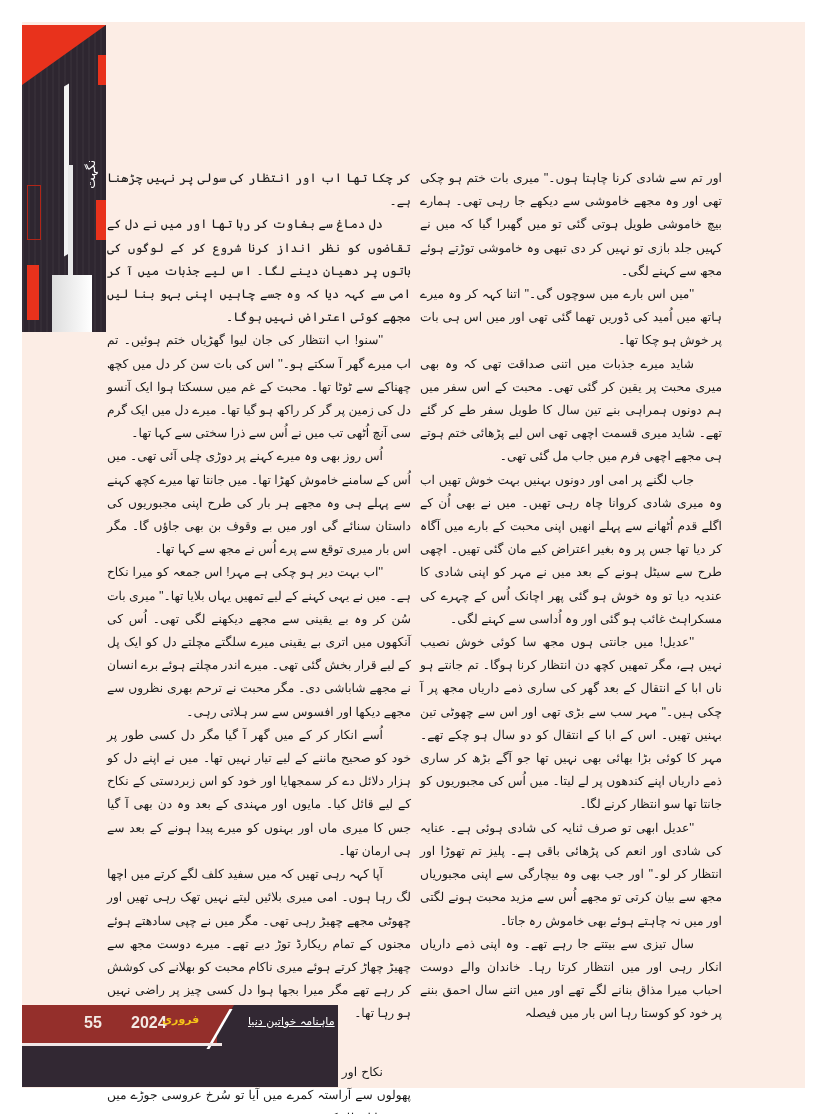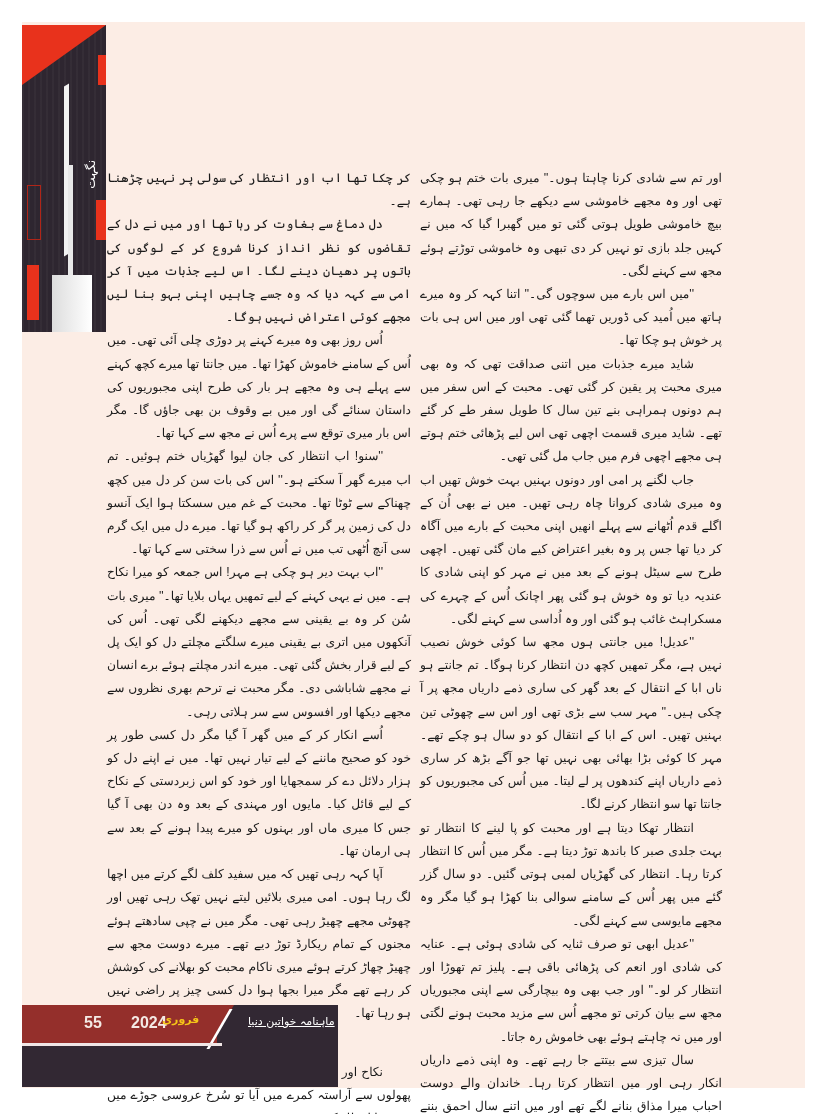--- a/index.html
+++ b/index.html
@@ -127,30 +127,29 @@
   <div class="white-bottom"></div>
   <div class="author-name">نگہت</div>
 </div>
 
 <div class="col col-right">
   <p>اور تم سے شادی کرنا چاہتا ہوں۔'' میری بات ختم ہو چکی تھی اور وہ مجھے خاموشی سے دیکھے جا رہی تھی۔ ہمارے بیچ خاموشی طویل ہوتی گئی تو میں گھبرا گیا کہ میں نے کہیں جلد بازی تو نہیں کر دی تبھی وہ خاموشی توڑتے ہوئے مجھ سے کہنے لگی۔</p>
   <p class="indent">''میں اس بارے میں سوچوں گی۔'' اتنا کہہ کر وہ میرے ہاتھ میں اُمید کی ڈوریں تھما گئی تھی اور میں اس ہی بات پر خوش ہو چکا تھا۔</p>
   <p class="indent">شاید میرے جذبات میں اتنی صداقت تھی کہ وہ بھی میری محبت پر یقین کر گئی تھی۔ محبت کے اس سفر میں ہم دونوں ہمراہی بنے تین سال کا طویل سفر طے کر گئے تھے۔ شاید میری قسمت اچھی تھی اس لیے پڑھائی ختم ہوتے ہی مجھے اچھی فرم میں جاب مل گئی تھی۔</p>
   <p class="indent">جاب لگنے پر امی اور دونوں بہنیں بہت خوش تھیں اب وہ میری شادی کروانا چاہ رہی تھیں۔ میں نے بھی اُن کے اگلے قدم اُٹھانے سے پہلے انھیں اپنی محبت کے بارے میں آگاہ کر دیا تھا جس پر وہ بغیر اعتراض کیے مان گئی تھیں۔ اچھی طرح سے سیٹل ہونے کے بعد میں نے مہر کو اپنی شادی کا عندیہ دیا تو وہ خوش ہو گئی پھر اچانک اُس کے چہرے کی مسکراہٹ غائب ہو گئی اور وہ اُداسی سے کہنے لگی۔</p>
   <p class="indent">''عدیل! میں جانتی ہوں مجھ سا کوئی خوش نصیب نہیں ہے، مگر تمھیں کچھ دن انتظار کرنا ہوگا۔ تم جانتے ہو ناں ابا کے انتقال کے بعد گھر کی ساری ذمے داریاں مجھ پر آ چکی ہیں۔'' مہر سب سے بڑی تھی اور اس سے چھوٹی تین بہنیں تھیں۔ اس کے ابا کے انتقال کو دو سال ہو چکے تھے۔ مہر کا کوئی بڑا بھائی بھی نہیں تھا جو آگے بڑھ کر ساری ذمے داریاں اپنے کندھوں پر لے لیتا۔ میں اُس کی مجبوریوں کو جانتا تھا سو انتظار کرنے لگا۔</p>
-  <p class="indent">انتظار تھکا دیتا ہے اور محبت کو پا لینے کا انتظار تو بہت جلدی صبر کا باندھ توڑ دیتا ہے۔ مگر میں اُس کا انتظار کرتا رہا۔ انتظار کی گھڑیاں لمبی ہوتی گئیں۔ دو سال گزر گئے میں پھر اُس کے سامنے سوالی بنا کھڑا ہو گیا مگر وہ مجھے مایوسی سے کہنے لگی۔</p>
   <p class="indent">''عدیل ابھی تو صرف ثنایہ کی شادی ہوئی ہے۔ عنایہ کی شادی اور انعم کی پڑھائی باقی ہے۔ پلیز تم تھوڑا اور انتظار کر لو۔'' اور جب بھی وہ بیچارگی سے اپنی مجبوریاں مجھ سے بیان کرتی تو مجھے اُس سے مزید محبت ہونے لگتی اور میں نہ چاہتے ہوئے بھی خاموش رہ جاتا۔</p>
   <p class="indent">سال تیزی سے بیتتے جا رہے تھے۔ وہ اپنی ذمے داریاں انکار رہی اور میں انتظار کرتا رہا۔ خاندان والے دوست احباب میرا مذاق بنانے لگے تھے اور میں اتنے سال احمق بننے پر خود کو کوستا رہا اس بار میں فیصلہ</p>
 </div>
 
 <div class="col col-left">
   <p>کر چکا تھا اب اور انتظار کی سولی پر نہیں چڑھنا ہے۔</p>
   <p class="indent">دل دماغ سے بغاوت کر رہا تھا اور میں نے دل کے تقاضوں کو نظر انداز کرنا شروع کر کے لوگوں کی باتوں پر دھیان دینے لگا۔ اس لیے جذبات میں آ کر امی سے کہہ دیا کہ وہ جسے چاہیں اپنی بہو بنا لیں مجھے کوئی اعتراض نہیں ہوگا۔</p>
+  <p class="indent">''سنو! اب انتظار کی جان لیوا گھڑیاں ختم ہوئیں۔ تم اب میرے گھر آ سکتے ہو۔'' اس کی بات سن کر دل میں کچھ چھناکے سے ٹوٹا تھا۔ محبت کے غم میں سسکتا ہوا ایک آنسو دل کی زمین پر گر کر راکھ ہو گیا تھا۔ میرے دل میں ایک گرم سی آنچ اُٹھی تب میں نے اُس سے ذرا سختی سے کہا تھا۔</p>
   <p class="indent">اُس روز بھی وہ میرے کہنے پر دوڑی چلی آئی تھی۔ میں اُس کے سامنے خاموش کھڑا تھا۔ میں جانتا تھا میرے کچھ کہنے سے پہلے ہی وہ مجھے ہر بار کی طرح اپنی مجبوریوں کی داستان سنائے گی اور میں بے وقوف بن بھی جاؤں گا۔ مگر اس بار میری توقع سے پرے اُس نے مجھ سے کہا تھا۔</p>
-  <p class="indent">''سنو! اب انتظار کی جان لیوا گھڑیاں ختم ہوئیں۔ تم اب میرے گھر آ سکتے ہو۔'' اس کی بات سن کر دل میں کچھ چھناکے سے ٹوٹا تھا۔ محبت کے غم میں سسکتا ہوا ایک آنسو دل کی زمین پر گر کر راکھ ہو گیا تھا۔ میرے دل میں ایک گرم سی آنچ اُٹھی تب میں نے اُس سے ذرا سختی سے کہا تھا۔</p>
   <p class="indent">''اب بہت دیر ہو چکی ہے مہر! اس جمعہ کو میرا نکاح ہے۔ میں نے یہی کہنے کے لیے تمھیں یہاں بلایا تھا۔'' میری بات سُن کر وہ بے یقینی سے مجھے دیکھنے لگی تھی۔ اُس کی آنکھوں میں اتری بے یقینی میرے سلگتے مچلتے دل کو ایک پل کے لیے قرار بخش گئی تھی۔ میرے اندر مچلتے ہوئے برے انسان نے مجھے شاباشی دی۔ مگر محبت نے ترحم بھری نظروں سے مجھے دیکھا اور افسوس سے سر ہلاتی رہی۔</p>
   <p class="indent">اُسے انکار کر کے میں گھر آ گیا مگر دل کسی طور پر خود کو صحیح ماننے کے لیے تیار نہیں تھا۔ میں نے اپنے دل کو ہزار دلائل دے کر سمجھایا اور خود کو اس زبردستی کے نکاح کے لیے قائل کیا۔ مایوں اور مہندی کے بعد وہ دن بھی آ گیا جس کا میری ماں اور بہنوں کو میرے پیدا ہونے کے بعد سے ہی ارمان تھا۔</p>
   <p class="indent">آپا کہہ رہی تھیں کہ میں سفید کلف لگے کرتے میں اچھا لگ رہا ہوں۔ امی میری بلائیں لیتے نہیں تھک رہی تھیں اور چھوٹی مجھے چھیڑ رہی تھی۔ مگر میں نے چپی سادھتے ہوئے مجنوں کے تمام ریکارڈ توڑ دیے تھے۔ میرے دوست مجھ سے چھیڑ چھاڑ کرتے ہوئے میری ناکام محبت کو بھلانے کی کوشش کر رہے تھے مگر میرا بجھا ہوا دل کسی چیز پر راضی نہیں ہو رہا تھا۔</p>
   <div class="separator">☆.....☆.....☆</div>
   <p class="indent">نکاح اور رخصتی کی صبر آزما گھڑیوں کے بعد میں اپنے پھولوں سے آراستہ کمرے میں آیا تو سُرخ عروسی جوڑے میں وہ میرا انتظار کر رہی</p>
 </div>
 
 <div class="footer">
   <div class="dark"></div>
   <div class="red"></div>

